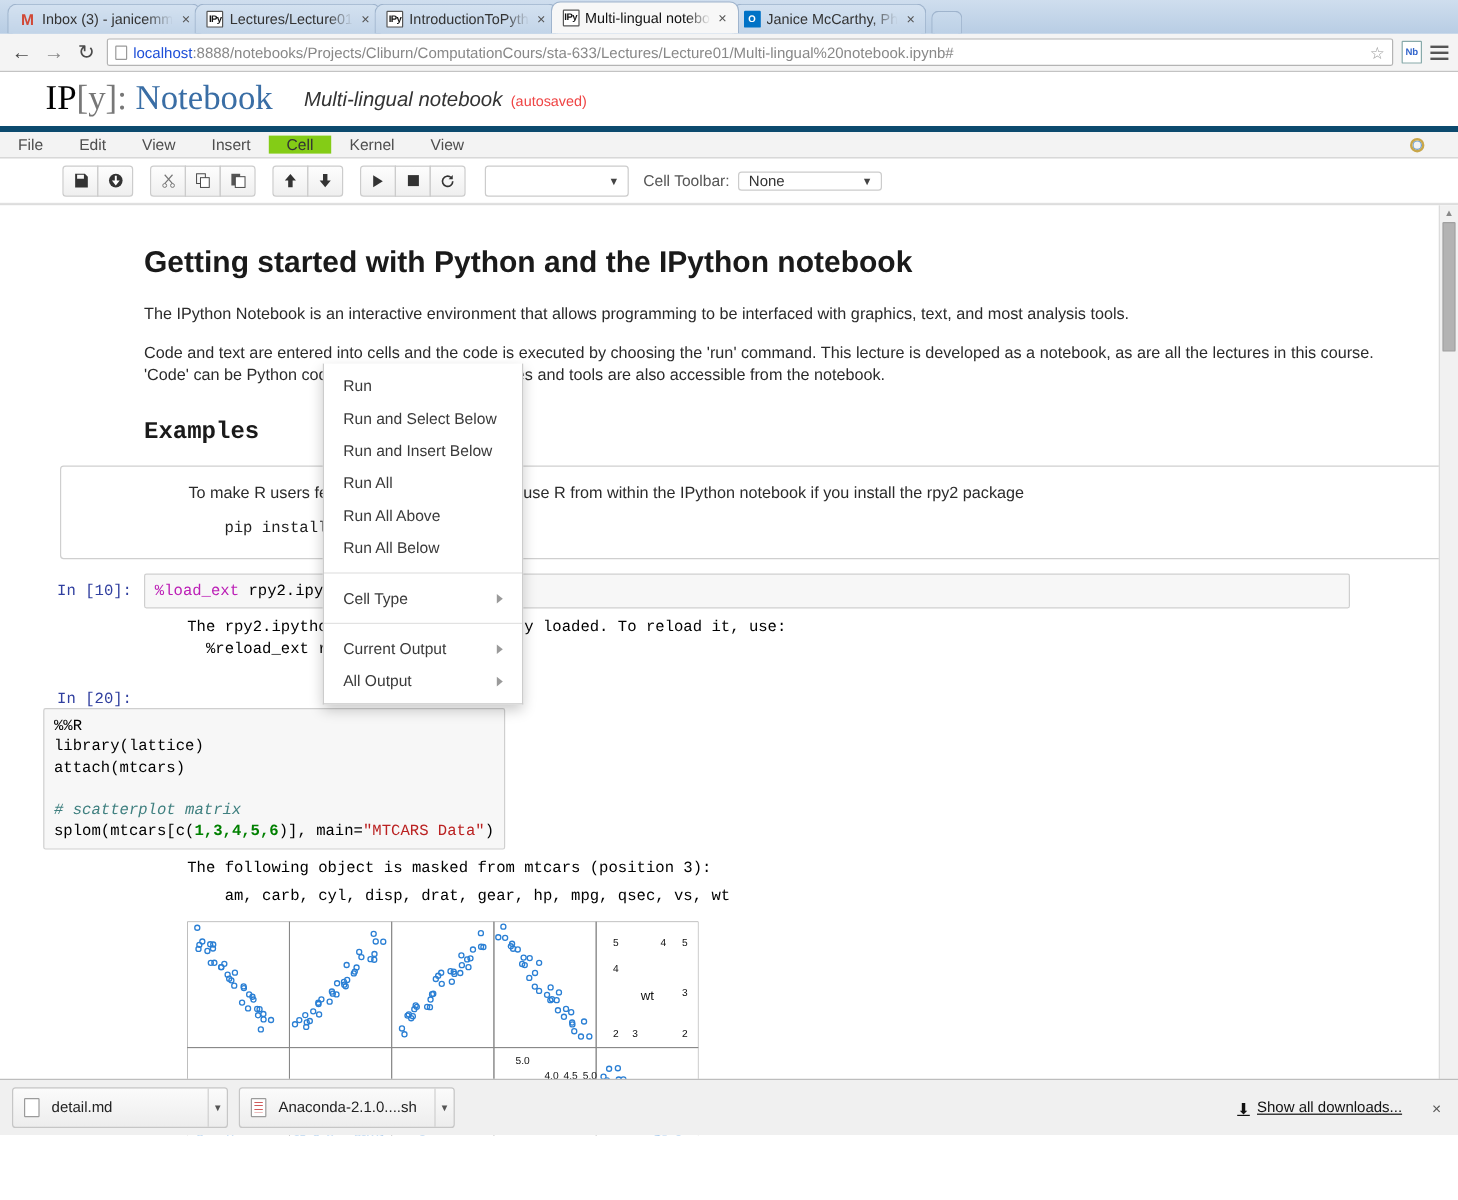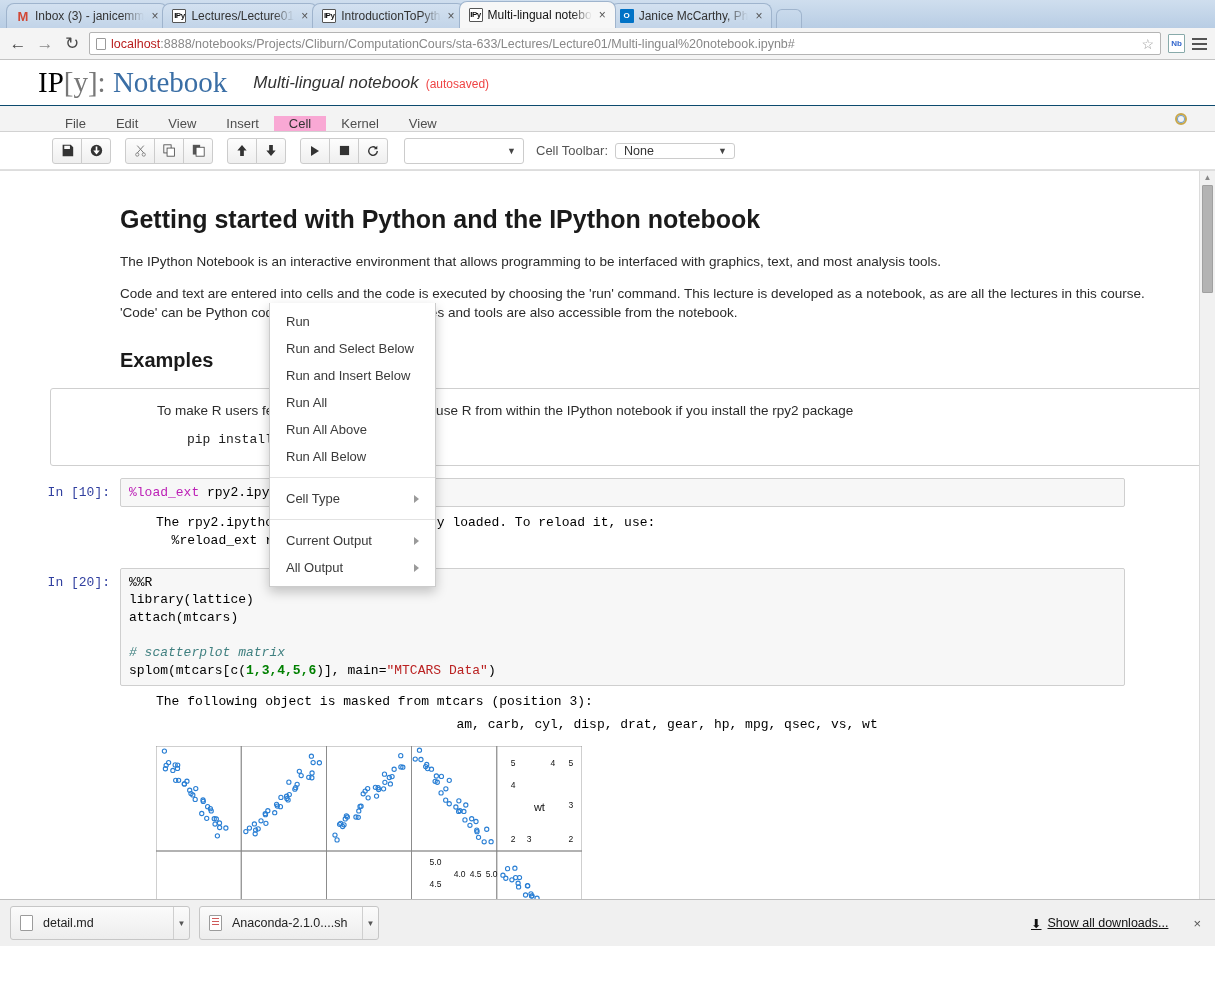--- a/index.html
+++ b/index.html
@@ -59,21 +59,21 @@
   #urlbar {
     flex: 1; height: 23px; background: #fff; border: 1px solid #b4b4b4;
     border-radius: 2px; display: flex; align-items: center; gap: 5px;
     padding: 0 6px; font-size: 12.5px; color: #888; overflow: hidden;
   }
   #page-icon {
     width: 10px; height: 12px; border: 1px solid #9a9a9a; background: #fff;
     flex: none; border-radius: 1px;
   }
   #url-text { white-space: nowrap; overflow: hidden; }
-  #url-text b { color: #b91c1c; font-weight: normal; }
+  #url-text b { color: #1d4ed8; font-weight: normal; }
   .star-icon { font-size: 14px; color: #9a9a9a; margin-left: auto; }
   .chrome-ext {
     width: 17px; height: 19px; border: 1px solid #8aa; background: #fff;
     font-size: 8px; color: #36c; display: flex; align-items: center;
     justify-content: center; font-weight: bold; border-radius: 1px;
   }
   .hamburger { display: flex; flex-direction: column; gap: 3px; width: 15px; }
   .hamburger i { display: block; height: 2px; background: #555; }
 
   
@@ -83,28 +83,28 @@
   }
   #ipy-logo { font-family: "Liberation Serif", serif; font-size: 29px; color: #000; letter-spacing: 0px; text-align: right; }
   #ipy-logo .br { color: #777; }
   #ipy-logo .nb { color: #3a6ea5; }
   #nb-title { font-size: 17px; color: #333; font-style: italic; }
   #nb-saved { font-size: 12px; color: #ef4444; }
 
   
   #menubar {
     height: 27px; background: #f3f3f3;
-    border-top: 1px solid #0c4a6e; border-bottom: 1px solid #d2d2d2;
-    display: flex; align-items: flex-end; padding-left: 50px; position: relative;
+    border-top: 5px solid #0c4a6e; border-bottom: 1px solid #d2d2d2;
+    display: flex; align-items: center; position: relative;
   }
   .menu-item {
     padding: 0 15px; font-size: 13px; color: #4e4e4e;
     display: flex; align-items: center; cursor: default;
   }
-  .menu-item.open { background: #f9a8d4; color: #333; }
+  .menu-item.open { background: #84cc16; color: #333; }
   #kernel-indicator {
     position: absolute; right: 28px; top: 50%; transform: translateY(-50%);
     width: 12px; height: 12px; border-radius: 50%;
     border: 2px solid #c8a64a; box-shadow: inset 0 0 0 1px #6a9fd8;
   }
 
   
   #nb-toolbar {
     height: 38px; background: #fff; border-bottom: 1px solid #e0e0e0;
     display: flex; align-items: center; padding-left: 52px; gap: 0;
@@ -147,21 +147,21 @@
   #vscroll .thumb {
     margin: 0 2px; height: 108px; background: #b3b3b3;
     border: 1px solid #a0a0a0; border-radius: 1px;
   }
 
   h1.nb-h1 {
     font-family: "Liberation Sans", sans-serif; font-size: 25px; font-weight: bold;
     color: #1a1a1a; margin: 18px 0 18px 84px;
   }
   h2.nb-h2 {
-    font-size: 20px; font-weight: bold; color: #1a1a1a; margin: 26px 0 14px 84px;
+    font-size: 20px; font-weight: bold; color: #1a1a1a; margin: 26px 0 14px 84px; font-family: Liberation Mono, monospace;
   }
   p.nb-p {
     font-size: 13.5px; color: #2b2b2b; margin: 0 0 12px 84px;
     line-height: 1.45; max-width: 1062px;
   }
   .md-cell-selected {
     border: 1px solid #cfcfcf; border-radius: 3px; margin: 16px 0 12px 14px;
     padding: 14px 0 18px 0; width: 1170px; background: #fff;
   }
   .md-cell-selected p { margin: 0 0 6px 106px; font-size: 13.5px; color: #2b2b2b; }
@@ -413,32 +413,32 @@
     </div>
 
     <div class="cell-row">
       <div class="prompt">In [10]:</div>
       <div class="input-area"><span class="tok-magic">%load_ext</span><span> rpy2.ipython</span></div>
     </div>
     <div class="output-text">The rpy2.ipython extension is already loaded. To reload it, use:
   %reload_ext rpy2.ipython</div>
 
 
-    <div class="cell-row" style="margin-top:18px;">
+    <div class="cell-row" style="margin-top:18px;flex-direction:column;">
       <div class="prompt">In [20]:</div>
       <div class="input-area"><span>%%R</span>
 <span>library(lattice)</span>
 <span>attach(mtcars)</span>
 
 <span class="tok-comment"># scatterplot matrix</span>
 <span>splom(mtcars[c(</span><span class="tok-num">1,3,4,5,6</span><span>)], main=</span><span class="tok-string">"MTCARS Data"</span><span>)</span></div>
     </div>
 
     <div class="output-text">The following object is masked from mtcars (position 3):</div>
-    <div class="output-text" style="margin-top:-6px;text-align:center;">    am, carb, cyl, disp, drat, gear, hp, mpg, qsec, vs, wt</div>
+    <div class="output-text" style="margin-top:-6px;">    am, carb, cyl, disp, drat, gear, hp, mpg, qsec, vs, wt</div>
 
     <div id="splom-wrap">
       <svg id="splom" viewBox="0 0 426 210">
         <g id="splom-panels">
             <rect x="0" y="0" width="85.2" height="105" fill="none" stroke="#888" stroke-width="0.8"></rect>
             <rect x="85.2" y="0" width="85.2" height="105" fill="none" stroke="#888" stroke-width="0.8"></rect>
             <rect x="170.4" y="0" width="85.2" height="105" fill="none" stroke="#888" stroke-width="0.8"></rect>
             <rect x="255.60000000000002" y="0" width="85.2" height="105" fill="none" stroke="#888" stroke-width="0.8"></rect>
             <rect x="340.8" y="0" width="85.2" height="105" fill="none" stroke="#888" stroke-width="0.8"></rect>
             <rect x="0" y="105" width="85.2" height="105" fill="none" stroke="#888" stroke-width="0.8"></rect>

